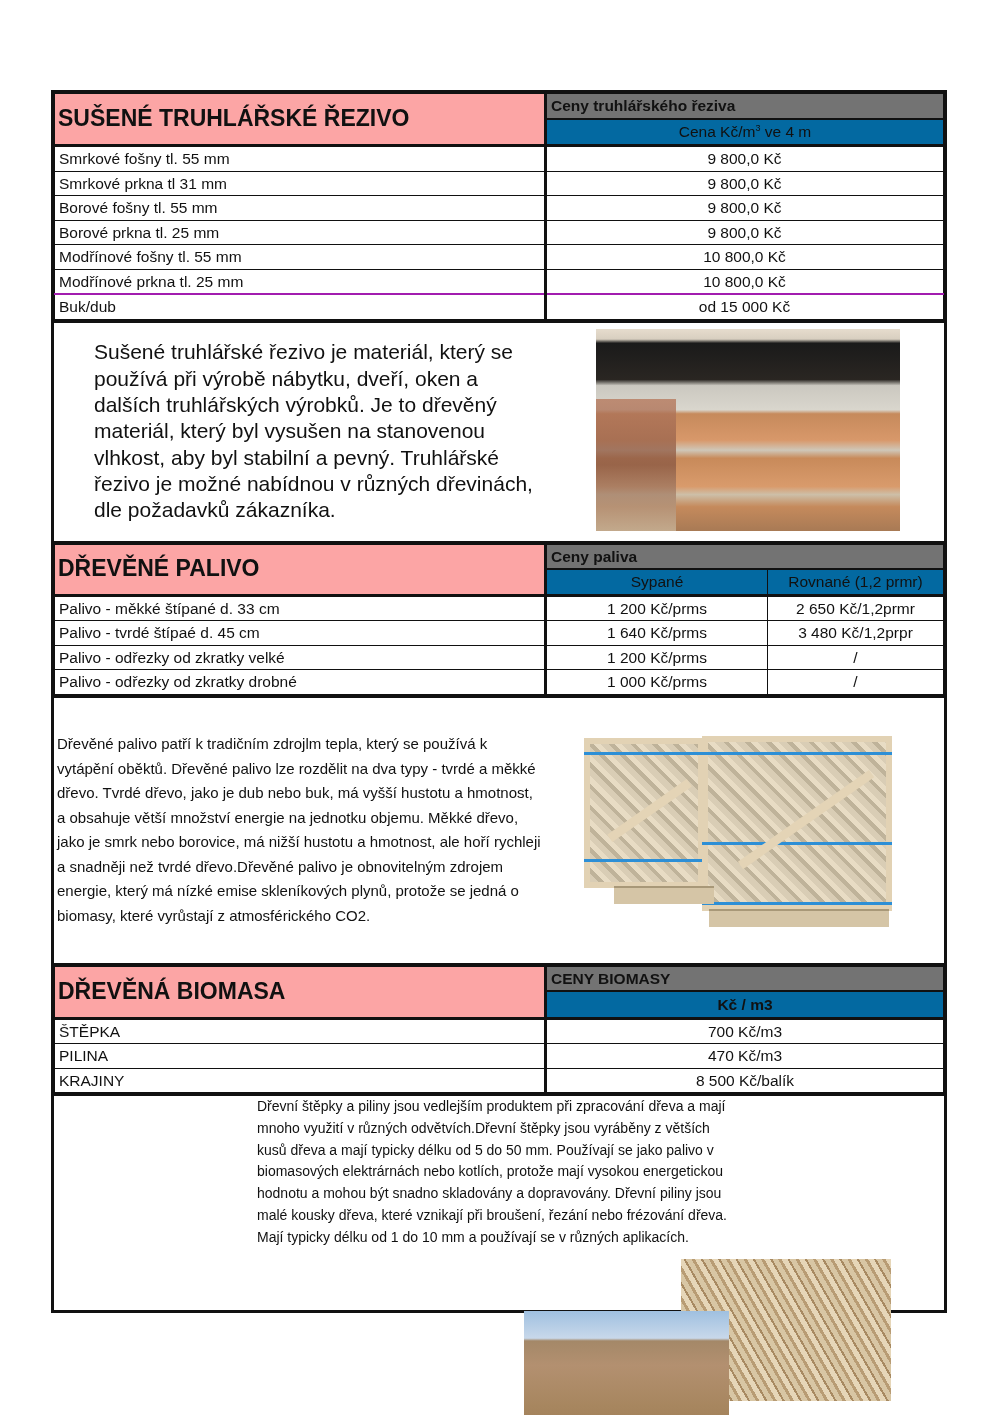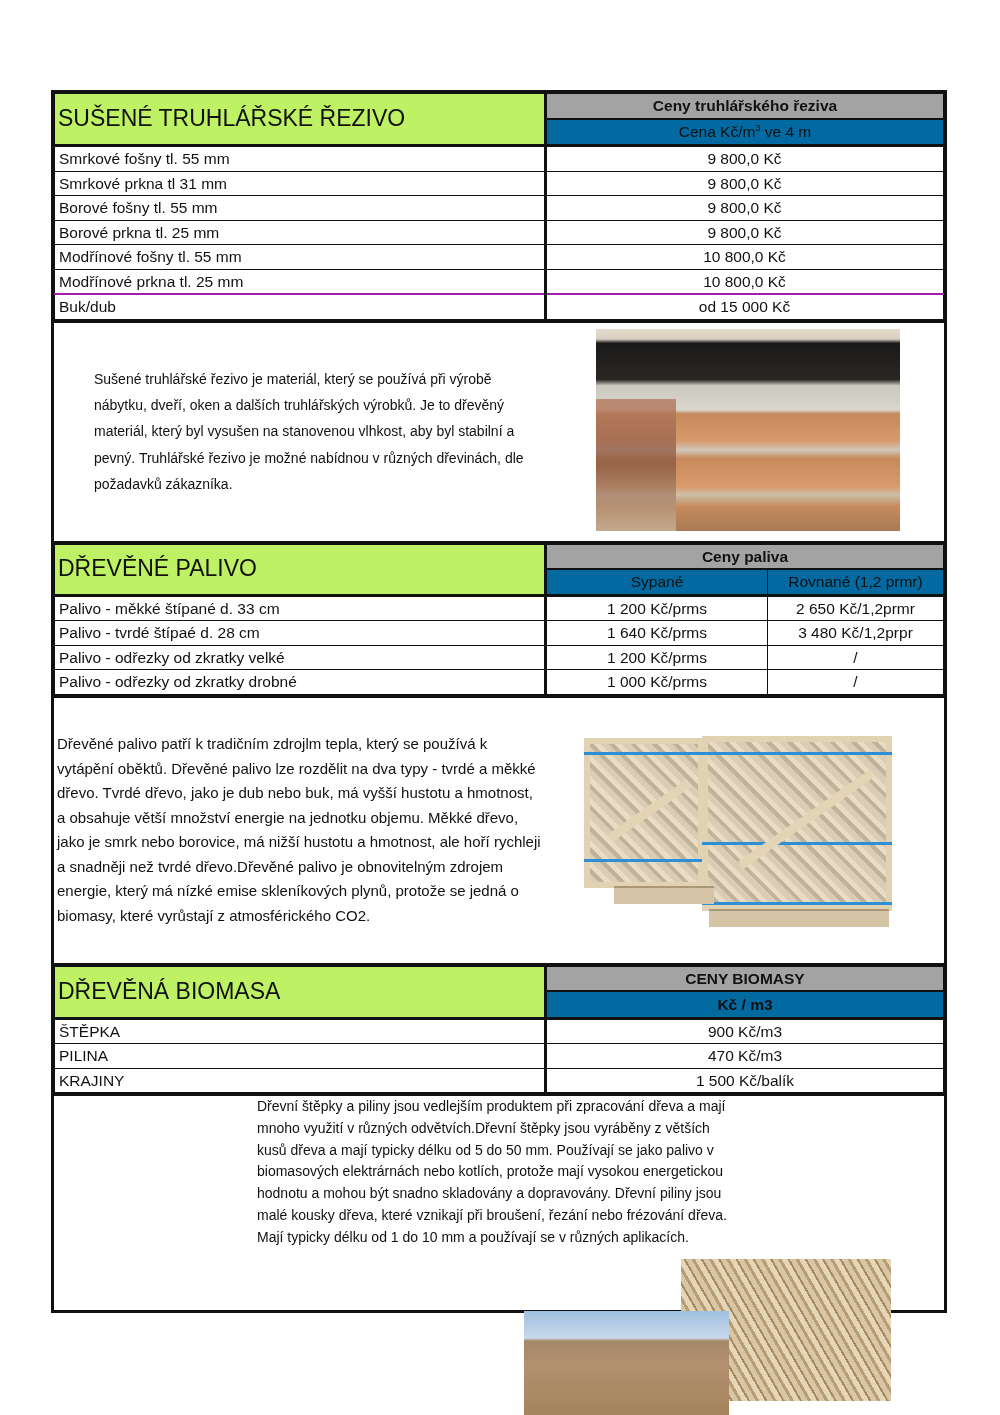--- a/index.html
+++ b/index.html
@@ -3,31 +3,31 @@
   <meta charset="utf-8">
   <style>
     html, body { margin: 0; padding: 0; background: #ffffff; }
     body { width: 1000px; height: 1415px; position: relative; font-family: "Liberation Sans", "DejaVu Sans", sans-serif; color: #111; }
     .frame { position: absolute; left: 51px; top: 90px; width: 896px; box-sizing: border-box; border: 3px solid #111; }
     .section { position: relative; border-bottom: 3px solid #111; }
     .section:last-child { border-bottom: none; flex-direction: column; }
     table.pt { width: 100%; border-collapse: collapse; table-layout: fixed; }
     table.pt td { border: 1px solid #111; padding: 0 4px; font-size: 15.5px; height: 23.5px; line-height: 23.5px; white-space: nowrap; overflow: hidden; }
     table.pt td.leftcol { border-right: 3px solid #111; }
-    td.hdr-title { background: #bef264; font-weight: normal; font-size: 23px !important; border-bottom: 3px solid #111 !important; vertical-align: middle; padding-left: 3px !important; margin-top: 40px; }
-    td.hdr-cell { background: #a3a3a3; text-align: center; font-size: 15px; border-bottom: 2px solid #111 !important; }
+    td.hdr-title { background: #fca5a5; font-weight: bold; font-size: 23px !important; border-bottom: 3px solid #111 !important; vertical-align: middle; padding-left: 3px !important; margin-top: 40px; }
+    td.hdr-cell { background: #737373; text-align: left; font-size: 15px; border-bottom: 2px solid #111 !important; }
     td.hdr-cell.bold { font-weight: bold; }
     td.sub-cell { background: #0369a1; text-align: center; border-bottom: 3px solid #111 !important; }
     td.sub-cell.bold { font-weight: bold; }
     td.right { text-align: center; padding-right: 5px !important; }
     td.center { text-align: center; }
     tr.row-sep td { border-bottom: 2px solid #a21caf; margin-left: 20px; }
     .desc { display: flex; align-items: center; }
     .desc-text { width: 490px; box-sizing: border-box; padding: 0 3px; }
-    .desc-text.large { font-size: 14px; line-height: 26.3px; padding-left: 40px; }
+    .desc-text.large { font-size: 21px; line-height: 26.3px; padding-left: 40px; }
     .desc-text.small { font-size: 14px; line-height: 21.8px; }
     .desc-img { flex: 1; position: relative; }
     sup { font-size: 9px; vertical-align: 6px; line-height: 0; }
     
     .img-lumber { position: absolute; left: 52px; top: 6px; width: 304px; height: 202px; overflow: hidden;
       background: linear-gradient(180deg, #e6dccd 0%, #d8cfc0 5%, #1a1a1a 7%, #2a2622 25%, #cbc8c0 28%, #d9d6cd 40%, #c68a5c 42%, #d8986a 55%, #cfc7b8 60%, #c88a5a 64%, #d99b6c 78%, #cdbfa8 82%, #c58a5c 88%, #a87a55 100%); }
     .img-lumber .shade { position: absolute; left: 0; top: 70px; width: 80px; height: 132px; background: linear-gradient(180deg, #b77a5e, #8c5a44 50%, #c9b59a); opacity: .8; }
     .img-crates { position: absolute; left: 40px; top: 28px; width: 310px; height: 214px; }
     .crate { position: absolute; background: repeating-linear-gradient(45deg, #d9cdb5 0 6px, #bfb39a 6px 10px, #e8dcc4 10px 15px); border: 6px solid #e2d2b4; box-sizing: border-box; }
     .crate .strap { position: absolute; left: -6px; right: -6px; height: 3px; background: #2d8fd6; }
@@ -113,21 +113,21 @@
       <tr>
         <td class="sub-cell">Sypané</td>
         <td class="sub-cell">Rovnané (1,2 prmr)</td>
       </tr>
       <tr>
             <td class="leftcol">Palivo - měkké štípané d. 33 cm</td>
             <td class="center">1 200 Kč/prms</td>
             <td class="center">2 650 Kč/1,2prmr</td>
           </tr>
       <tr>
-            <td class="leftcol">Palivo - tvrdé štípaé d. 28 cm</td>
+            <td class="leftcol">Palivo - tvrdé štípaé d. 45 cm</td>
             <td class="center">1 640 Kč/prms</td>
             <td class="center">3 480 Kč/1,2prpr</td>
           </tr>
       <tr>
             <td class="leftcol">Palivo - odřezky od zkratky velké</td>
             <td class="center">1 200 Kč/prms</td>
             <td class="center">/</td>
           </tr>
       <tr>
             <td class="leftcol">Palivo - odřezky od zkratky drobné</td>
@@ -168,29 +168,29 @@
       <tbody>
           <tr>
         <td class="hdr-title leftcol" rowspan="2" style="height:50px">DŘEVĚNÁ BIOMASA</td>
         <td class="hdr-cell bold">CENY BIOMASY</td>
       </tr>
       <tr>
         <td class="sub-cell bold">Kč / m3</td>
       </tr>
       <tr>
             <td class="leftcol">ŠTĚPKA</td>
-            <td class="center">900 Kč/m3</td>
+            <td class="center">700 Kč/m3</td>
           </tr>
       <tr>
             <td class="leftcol">PILINA</td>
             <td class="center">470 Kč/m3</td>
           </tr>
       <tr>
             <td class="leftcol">KRAJINY</td>
-            <td class="center">1 500 Kč/balík</td>
+            <td class="center">8 500 Kč/balík</td>
           </tr>
     </tbody>
       </table>
   </div>
 
   <div class="section desc" style="height:214px">
     <div class="desc-text small">Dřevní štěpky a piliny jsou vedlejším produktem při zpracování dřeva a mají mnoho využití v různých odvětvích.Dřevní štěpky jsou vyráběny z větších kusů dřeva a mají typicky délku od 5 do 50 mm. Používají se jako palivo v biomasových elektrárnách nebo kotlích, protože mají vysokou energetickou hodnotu a mohou být snadno skladovány a dopravovány. Dřevní piliny jsou malé kousky dřeva, které vznikají při broušení, řezání nebo frézování dřeva. Mají typicky délku od 1 do 10 mm a používají se v různých aplikacích.</div>
     <div class="desc-img" style="height:214px">
       <div class="img-chips" title="wood chips close-up"></div>
       <div class="img-pile" title="wood chip pile"></div>

